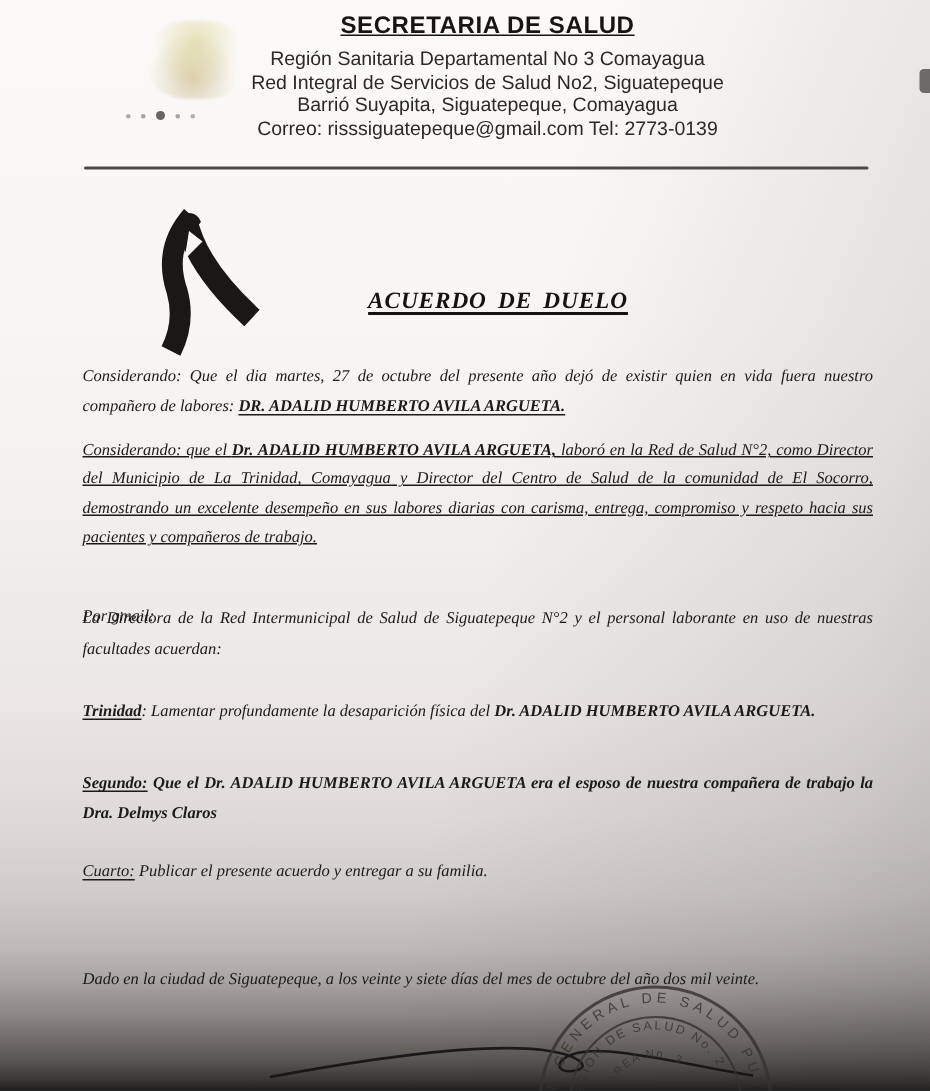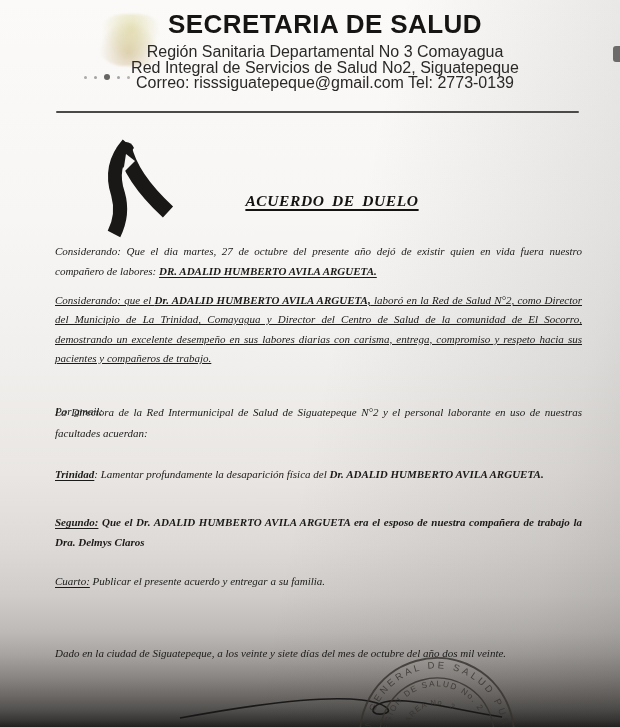--- a/index.html
+++ b/index.html
@@ -13,22 +13,22 @@
     background:
       linear-gradient(102deg, rgba(0,0,0,0) 52%, rgba(40,38,36,0.10) 86%, rgba(40,38,36,0.18) 100%),
       linear-gradient(to bottom,
         #fbfaf8 0%, #f8f6f4 30%, #f1efed 50%, #e9e6e3 65%,
         #dddad7 75%, #cfccc9 82%, #bcb9b6 87%, #a7a4a1 90%,
         #8a8784 93%, #6e6b68 95.5%, #545250 97.5%, #3a3837 99%, #21201f 100%);
   }
   
   .header{position:absolute;left:60px;right:30px;top:9px;text-align:center;
     font-family:"Liberation Sans", sans-serif;}
-  .header .h-title{font-size:26px;font-weight:bold;letter-spacing:.4px;color:#161514;margin-bottom:4px;}
-  .header .h-sub{font-size:16px;line-height:15.6px;color:#2a2928;text-align:center;}
+  .header .h-title{font-size:16px;font-weight:bold;letter-spacing:.4px;color:#161514;margin-bottom:4px;text-decoration:underline;}
+  .header .h-sub{font-size:13px;line-height:15.6px;color:#2a2928;text-align:center;}
   .faint-logo{position:absolute;left:98px;top:14px;width:66px;height:52px;border-radius:40%;
     background:
       radial-gradient(ellipse at 50% 28%, rgba(214,208,140,.55), rgba(214,208,140,0) 62%),
       radial-gradient(ellipse at 46% 74%, rgba(188,158,96,.45), rgba(188,158,96,0) 58%);
     filter:blur(1px);}
   .dots-row{position:absolute;left:84px;top:74px;width:58px;display:flex;align-items:center;gap:7px;}
   .dots-row i{display:block;border-radius:50%;background:#6d6b69;}
   .dots-row i:nth-child(1){width:3px;height:3px;opacity:.55;}
   .dots-row i:nth-child(2){width:3px;height:3px;opacity:.6;}
   .dots-row i:nth-child(3){width:6px;height:6px;opacity:.85;background:#4c4a48;}
@@ -75,20 +75,21 @@
       <i></i>
       <i></i>
       <i></i>
       <i></i>
   </div>
 
   <div class="header">
     <div class="h-title">SECRETARIA DE SALUD</div>
     <div class="h-sub">Región Sanitaria Departamental No 3 Comayagua</div>
     <div class="h-sub">Red Integral de Servicios de Salud No2, Siguatepeque</div>
+    <div class="h-sub">Barrió Suyapita, Siguatepeque, Comayagua</div>
     <div class="h-sub">Correo: risssiguatepeque@gmail.com Tel: 2773-0139</div>
   </div>
 
   <div class="sep-line"></div>
   <div class="edge-mark"></div>
 
   <svg class="ribbon" width="88" height="108" viewBox="0 0 88 108" aria-hidden="true">
     <path d="M30 14 C 34 34, 48 56, 74 80" stroke="#191817" stroke-width="15" fill="none"></path>
     <path d="M34 12 C 20 28, 18 44, 24 62 C 28 76, 26 90, 20 102" stroke="#191817" stroke-width="14" fill="none"></path>
     <path d="M24 16 C 27 8, 37 8, 40 16 L 32 24 Z" fill="#191817"></path>

